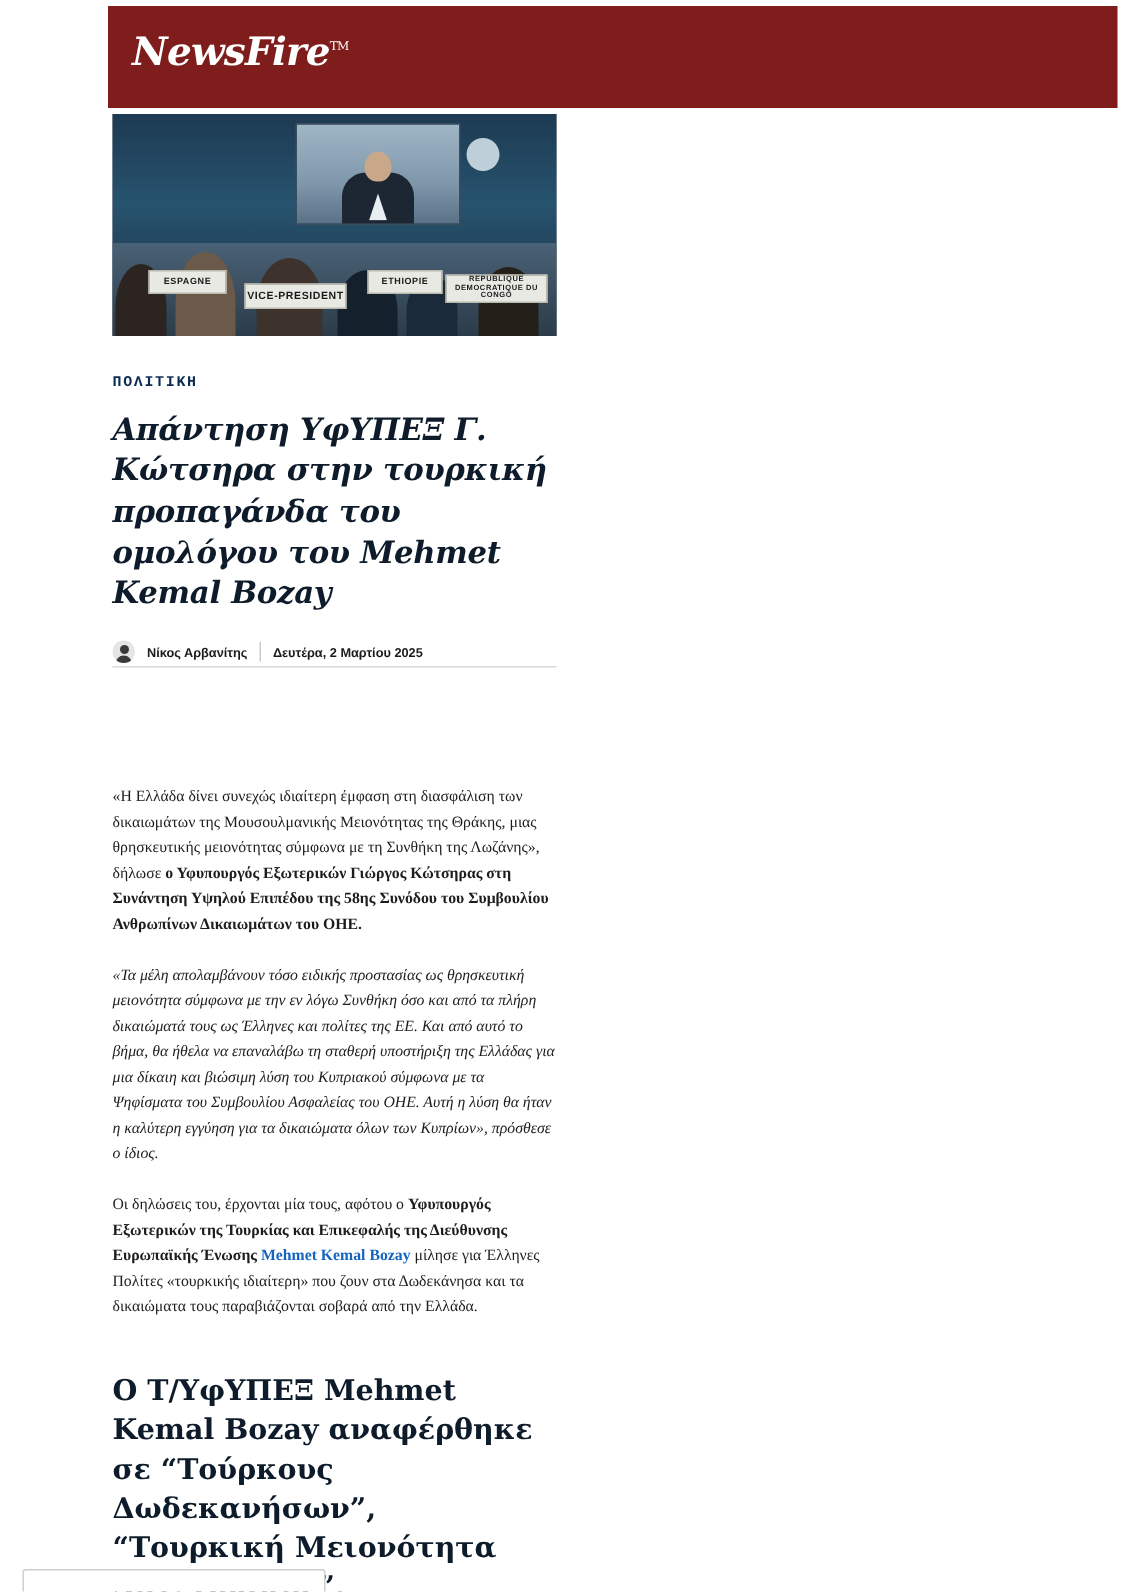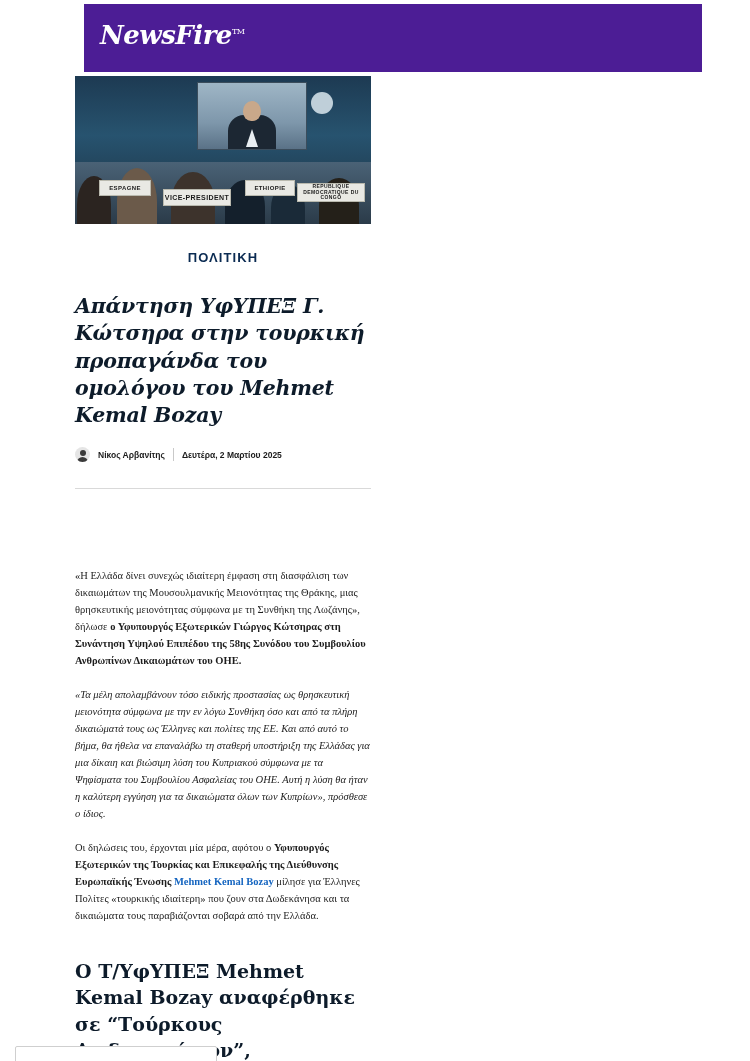--- a/index.html
+++ b/index.html
@@ -11,25 +11,25 @@
     width: 750px;
     height: 1061px;
     position: relative;
     font-family: "Liberation Sans", sans-serif;
     overflow: hidden;
   }
 
   
   .header-bar {
     position: absolute;
-    left: 84px;
+    left: 72px;
     top: 4px;
-    width: 618px;
+    width: 673px;
     height: 68px;
-    background: #4c1d95;
+    background: #7f1d1d;
   }
   .brand {
     position: absolute;
     left: 16px;
     top: 16px;
     font-family: "DejaVu Serif", serif;
     font-weight: bold;
     font-style: italic;
     font-size: 26px;
     color: #ffffff;
@@ -149,44 +149,43 @@
   .f1 { left: 2px;   width: 34px; height: 48px; background:#2b2420; }
   .f2 { left: 42px;  width: 40px; height: 56px; background:#6b5a4a; }
   .f3 { left: 96px;  width: 44px; height: 52px; background:#3d332c; }
   .f4 { left: 150px; width: 40px; height: 44px; background:#14202c; }
   .f5 { left: 196px; width: 34px; height: 40px; background:#1a2a38; }
   .f6 { left: 244px; width: 40px; height: 46px; background:#242019; }
 
   
   .category {
     margin-top: 26px;
-    font-size: 13px;
+    font-size: 10px;
     font-weight: bold;
     letter-spacing: 1.1px;
     color: #0b2b52;
-    font-family: Liberation Sans, sans-serif;
-    text-align: center;
+    font-family: Liberation Mono, monospace;
   }
 
   
   .headline {
-    margin-top: 28px;
+    margin-top: 12px;
     font-family: "DejaVu Serif", serif;
     font-weight: bold;
     font-style: italic;
     font-size: 20.5px;
     line-height: 1.33;
     color: #0d1b2a;
     letter-spacing: -0.2px;
   }
 
   
   .byline {
     margin-top: 18px;
-    padding-bottom: 26px;
+    padding-bottom: 2px;
     border-bottom: 1px solid #d9d9d9;
     display: flex;
     align-items: center;
     gap: 8px;
     font-size: 8.5px;
     color: #1b1b1b;
     font-weight: bold;
   }
   .avatar {
     width: 15px;
@@ -312,20 +311,20 @@
   <div class="body">
     <p>
       <span>«Η Ελλάδα δίνει συνεχώς ιδιαίτερη έμφαση στη διασφάλιση των δικαιωμάτων της Μουσουλμανικής Μειονότητας της Θράκης, μιας θρησκευτικής μειονότητας σύμφωνα με τη Συνθήκη της Λωζάνης», δήλωσε </span><strong>ο Υφυπουργός Εξωτερικών Γιώργος Κώτσηρας στη Συνάντηση Υψηλού Επιπέδου της 58ης Συνόδου του Συμβουλίου Ανθρωπίνων Δικαιωμάτων του ΟΗΕ.</strong>
     </p>
 
     <p class="quote">
       <span>«Τα μέλη απολαμβάνουν τόσο ειδικής προστασίας ως θρησκευτική μειονότητα σύμφωνα με την εν λόγω Συνθήκη όσο και από τα πλήρη δικαιώματά τους ως Έλληνες και πολίτες της ΕΕ. Και από αυτό το βήμα, θα ήθελα να επαναλάβω τη σταθερή υποστήριξη της Ελλάδας για μια δίκαιη και βιώσιμη λύση του Κυπριακού σύμφωνα με τα Ψηφίσματα του Συμβουλίου Ασφαλείας του ΟΗΕ. Αυτή η λύση θα ήταν η καλύτερη εγγύηση για τα δικαιώματα όλων των Κυπρίων», πρόσθεσε ο ίδιος.</span>
     </p>
 
     <p>
-      <span>Οι δηλώσεις του, έρχονται μία μέρα, αφότου ο </span><strong>Υφυπουργός Εξωτερικών της Τουρκίας και Επικεφαλής της Διεύθυνσης Ευρωπαϊκής Ένωσης </strong><a href="#" class="inline-link">Mehmet Kemal Bozay</a><span> μίλησε για Έλληνες Πολίτες «τουρκικής ιδιαίτερη» που ζουν στα Δωδεκάνησα και τα δικαιώματα τους παραβιάζονται σοβαρά από την Ελλάδα.</span>
+      <span>Οι δηλώσεις του, έρχονται μία τους, αφότου ο </span><strong>Υφυπουργός Εξωτερικών της Τουρκίας και Επικεφαλής της Διεύθυνσης Ευρωπαϊκής Ένωσης </strong><a href="#" class="inline-link">Mehmet Kemal Bozay</a><span> μίλησε για Έλληνες Πολίτες «τουρκικής ιδιαίτερη» που ζουν στα Δωδεκάνησα και τα δικαιώματα τους παραβιάζονται σοβαρά από την Ελλάδα.</span>
     </p>
   </div>
 
   <h2 class="subheading">Ο Τ/ΥφΥΠΕΞ Mehmet Kemal Bozay αναφέρθηκε σε “Τούρκους Δωδεκανήσων”, “Τουρκική Μειονότητα Δυτ. Θράκης”, “Τουρκοκύπριους”</h2>
 </div>
 
 <div class="bottom-card"></div>
 
 </body></html>

